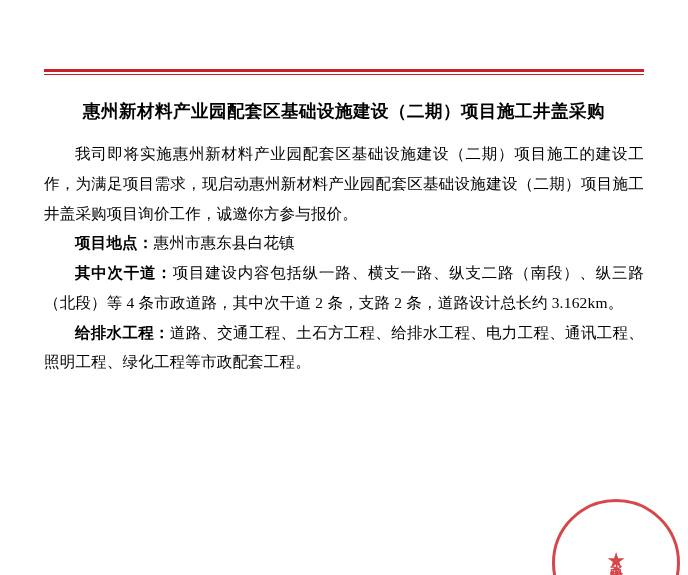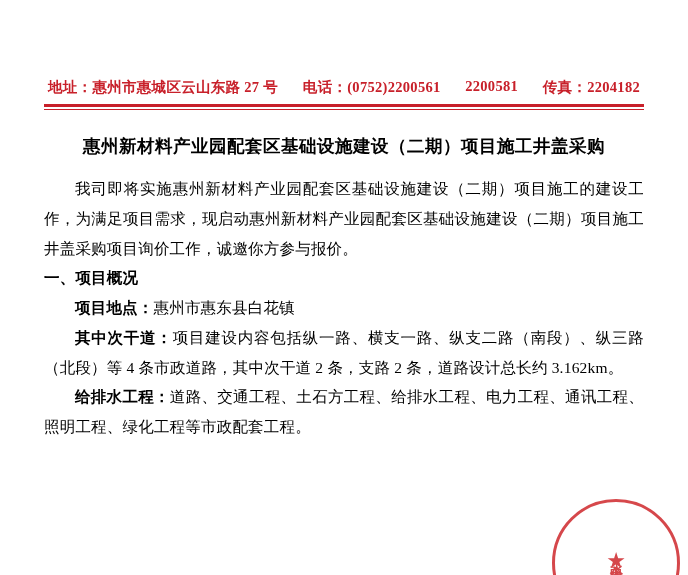--- a/index.html
+++ b/index.html
@@ -142,43 +142,36 @@
     line-height: 1;
   }
 </style>
 </head>
 <body>
 
 <div class="page">
 
   <div class="letterhead">
 
-    <div class="contact-line">
-      <span class="seg-addr">地址：惠州市惠城区云山东路 27 号</span>
-      <span>电话：(0752)2200561</span>
-      <span>2200581</span>
-      <span>传真：2204182</span>
-    </div>
 
     <div class="rule-wrap">
       <div class="rule-thick"></div>
       <div class="rule-thin"></div>
     </div>
   </div>
 
   <div class="doc-title">
     <span>惠州新材料产业园配套区基础设施建设（二期）项目施工井盖采购</span>
   </div>
 
   <div class="body-text">
 
 
     <div class="p-indent">我司即将实施惠州新材料产业园配套区基础设施建设（二期）项目施工的建设工作，为满足项目需求，现启动惠州新材料产业园配套区基础设施建设（二期）项目施工井盖采购项目询价工作，诚邀你方参与报价。</div>
 
-    <div class="section-head">一、项目概况</div>
 
 
     <div class="item-row">
       <span class="item-label">项目地点：</span><span>惠州市惠东县白花镇</span>
     </div>
 
     <div class="item-row">
       <span class="item-label">其中次干道：</span><span>项目建设内容包括纵一路、横支一路、纵支二路（南段）、纵三路（北段）等 4 条市政道路，其中次干道 2 条，支路 2 条，道路设计总长约 3.162km。</span>
     </div>
 

